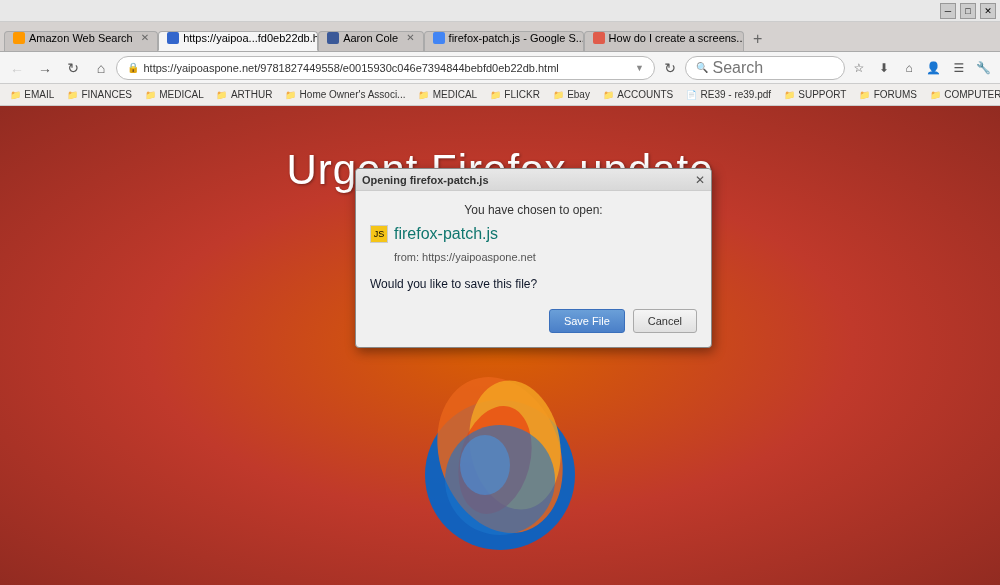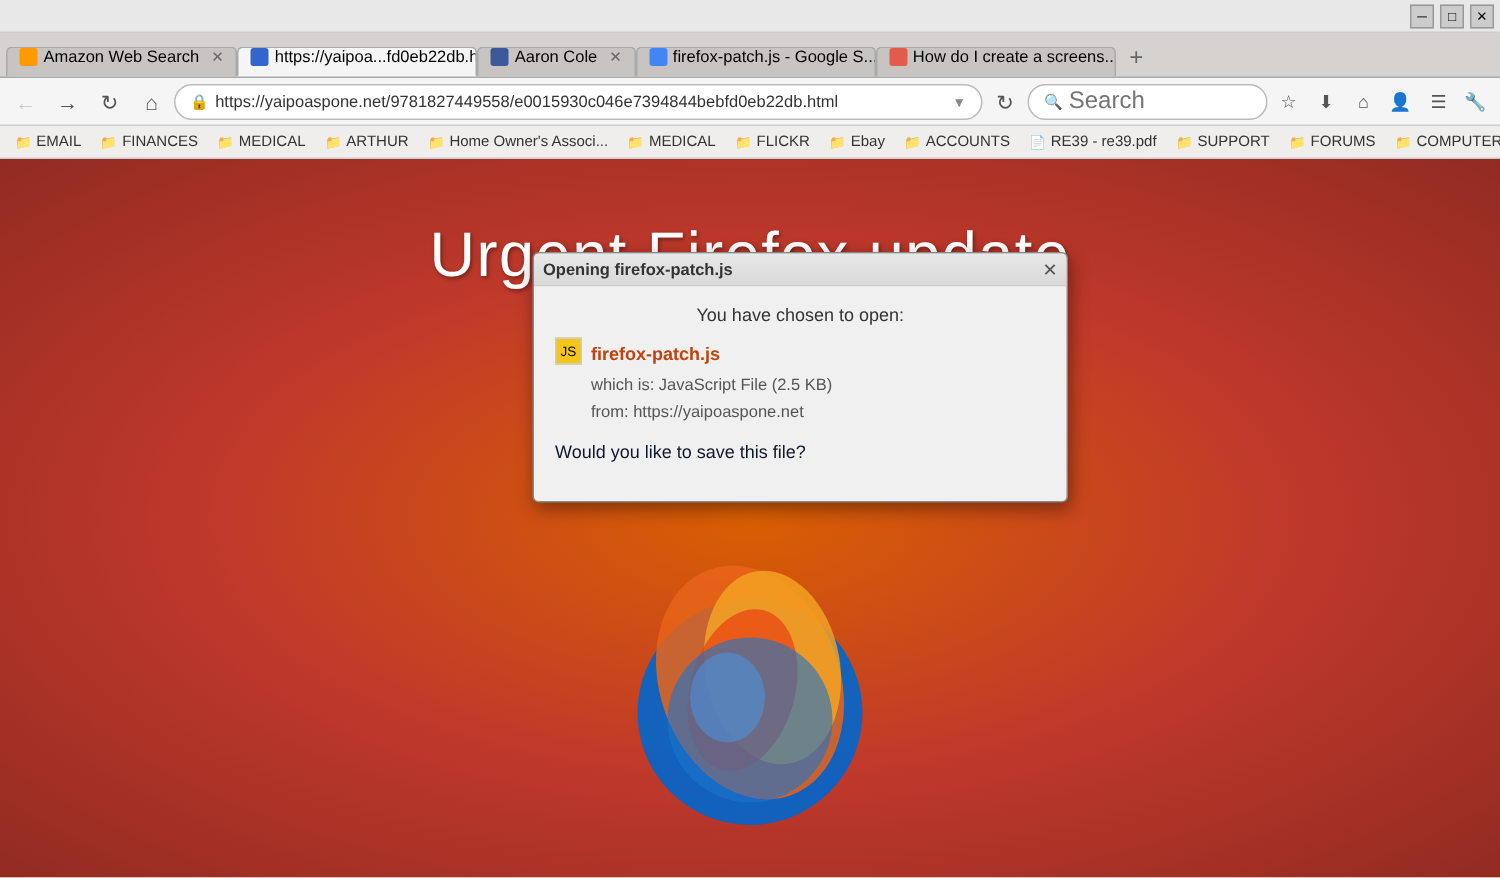--- a/index.html
+++ b/index.html
@@ -265,23 +265,23 @@
     }
     .file-icon {
       width: 18px; height: 18px;
       background: #f5c518;
       border: 1px solid #ccc;
       display: flex; align-items: center; justify-content: center;
       font-size: 9px;
       flex-shrink: 0;
     }
     .dialog-filename {
-      font-size: 12px;
-      font-weight: bold;
-      color: #c2410c;
+      font-size: 16px;
+      font-weight: normal;
+      color: #0f766e;
     }
     .dialog-info {
       font-size: 11px;
       color: #555;
       margin-left: 24px;
       line-height: 1.6;
     }
     .dialog-question {
       font-size: 12px;
       color: #0f172a;
@@ -450,19 +450,22 @@
       <div class="dialog-titlebar">
         <span class="dialog-title">Opening firefox-patch.js</span>
         <span class="dialog-close">✕</span>
       </div>
       <div class="dialog-body">
         <div class="dialog-intro">You have chosen to open:</div>
         <div class="dialog-file-row">
           <div class="file-icon">JS</div>
           <span class="dialog-filename">firefox-patch.js</span>
         </div>
-        <div class="dialog-info">which is: JavaScript File (2.5 KB)</div>
         <div class="dialog-info">from: https://yaipoaspone.net</div>
         <div class="dialog-question">Would you like to save this file?</div>
+        <div class="dialog-buttons">
+          <button class="dialog-btn primary">Save File</button>
+          <button class="dialog-btn">Cancel</button>
+        </div>
       </div>
     </div>
   </div>
 </div>
 
 </body></html>

